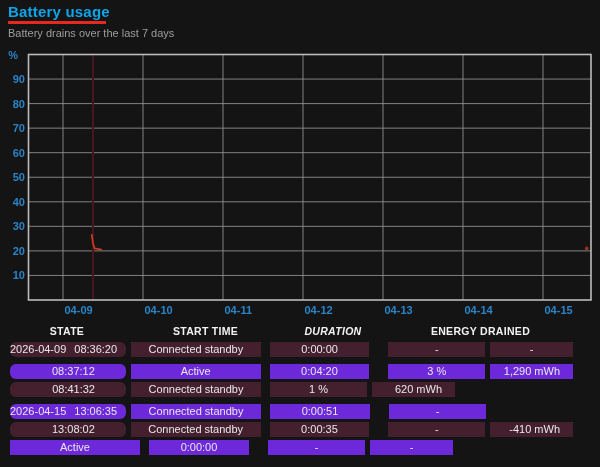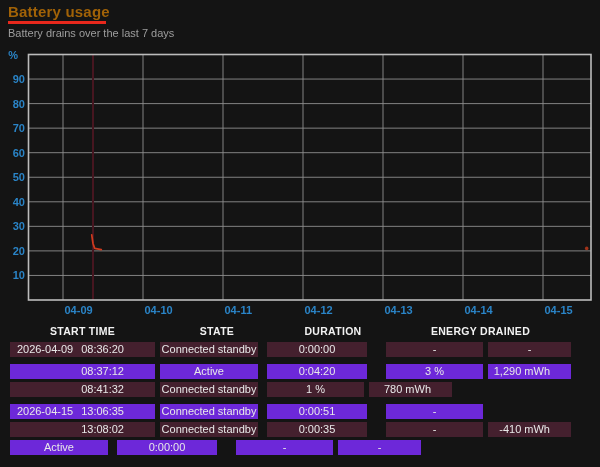--- a/index.html
+++ b/index.html
@@ -4,53 +4,53 @@
 <style>
   html,body{margin:0;padding:0;}
   body{
     width:600px;height:467px;position:relative;overflow:hidden;
     background:#141414;
     font-family:"Liberation Sans", sans-serif;
     -webkit-font-smoothing:antialiased;
   }
   .page-title{
     position:absolute;left:8px;top:3px;
-    font-size:15px;font-weight:700;color:#a16207;letter-spacing:.2px;
+    font-size:15px;font-weight:700;color:#0ea5e9;letter-spacing:.2px;
   }
   .title-underline{
     position:absolute;left:8px;top:21px;width:98px;height:3px;background:#e8281c;
   }
   .page-subtitle{
     position:absolute;left:8px;top:27px;font-size:11px;color:#9d9d9d;
   }
   .chart-wrap{position:absolute;left:0;top:0;width:600px;height:322px;}
   .chart-wrap svg{display:block;}
   .axis-label{fill:#2a84c7;font-family:"Liberation Sans",sans-serif;font-size:11px;font-weight:700;}
   .grid{stroke:#8f8f8f;stroke-width:0.9;}
   .plot-border{fill:none;stroke:#bcbcbc;stroke-width:1.6;}
 
   .table-wrap{position:absolute;left:10px;top:325px;width:563px;}
   .thead{display:flex;height:13px;margin-bottom:4px;}
   .th{color:#f2f2f2;font-size:10.5px;font-weight:700;text-align:center;letter-spacing:.3px;}
   .th.c1{width:145px;margin-right:5px;}
   .th.c2{width:114px;margin-right:9px;}
-  .th.c3{width:100px;margin-right:5px;}
+  .th.c3{width:100px;margin-right:5px;font-style:italic;}
   .th.c45{width:185px;}
   .tgroup{margin-bottom:7px;}
   .trow{display:flex;height:15px;margin-bottom:3px;font-size:11px;color:#e8e8e8;}
   .trow:last-child{margin-bottom:0;}
   .trow.light .cell{background:#44202e;}
   .trow.dark  .cell{background:#6d28d9;}
   .cell{box-sizing:border-box;height:15px;line-height:15px;white-space:nowrap;}
-  .cell.c1{width:145px;margin-right:5px;text-align:right;padding-right:31px;}
+  .cell.c1{width:116px;margin-right:5px;text-align:right;padding-right:31px;border-radius:6px;}
   .cell.c1 .date{margin-right:8px;}
-  .cell.c2{width:98px;margin-right:9px;text-align:center;}
+  .cell.c2{width:130px;margin-right:9px;text-align:center;}
   .cell.c3{width:100px;margin-right:19px;text-align:center;}
   .cell.c4{width:97px;margin-right:5px;text-align:center;}
-  .cell.c5{width:83px;text-align:right;padding-right:21px;}
+  .cell.c5{width:83px;text-align:right;padding-right:13px;}
   .cell.c5.dash{text-align:center;padding-right:0;}
 </style>
 </head>
 <body>
 
 <div class="page-title">Battery usage</div>
 <div class="title-underline"></div>
 <div class="page-subtitle">Battery drains over the last 7 days</div>
 
 <div class="chart-wrap">
@@ -90,22 +90,22 @@
       <text class="axis-label" x="544.5" y="313.5">04-15</text>
       <line x1="93" y1="54.5" x2="93" y2="300" stroke="#471620" stroke-width="2"></line>
       <rect class="plot-border" x="28.5" y="54.5" width="562.5" height="245.5"></rect>
       <polyline fill="none" stroke="#cf3b1e" stroke-width="1.7" stroke-linejoin="round" stroke-linecap="round" points="91.7,234.9 93.0,243.5 94.7,248.4 101.3,249.7"></polyline>
       <circle cx="586.7" cy="248.4" r="1.8" fill="#a03219"></circle>
     </svg>
 </div>
 
 <div class="table-wrap">
   <div class="thead">
+    <div class="th c2">STATE</div>
     <div class="th c1">START TIME</div>
-    <div class="th c2">STATE</div>
     <div class="th c3">DURATION</div>
     <div class="th c45">ENERGY DRAINED</div>
   </div>
   <div id="table-body">
       <div class="tgroup">
         <div class="trow light">
           <div class="cell c1"><span class="date">2026-04-09</span><span>08:36:20</span></div>
           <div class="cell c2">Connected standby</div>
           <div class="cell c3">0:00:00</div>
           <div class="cell c4">-</div>
@@ -117,21 +117,21 @@
           <div class="cell c1"><span>08:37:12</span></div>
           <div class="cell c2">Active</div>
           <div class="cell c3">0:04:20</div>
           <div class="cell c4">3 %</div>
           <div class="cell c5">1,290 mWh</div>
         </div>
         <div class="trow light">
           <div class="cell c1"><span>08:41:32</span></div>
           <div class="cell c2">Connected standby</div>
           <div class="cell c4">1 %</div>
-          <div class="cell c5">780 mWh</div>
+          <div class="cell c5">620 mWh</div>
         </div>
       </div>
       <div class="tgroup">
         <div class="trow dark">
           <div class="cell c1"><span class="date">2026-04-15</span><span>13:06:35</span></div>
           <div class="cell c2">Connected standby</div>
           <div class="cell c3">0:00:51</div>
           <div class="cell c4">-</div>
         </div>
         <div class="trow light">

